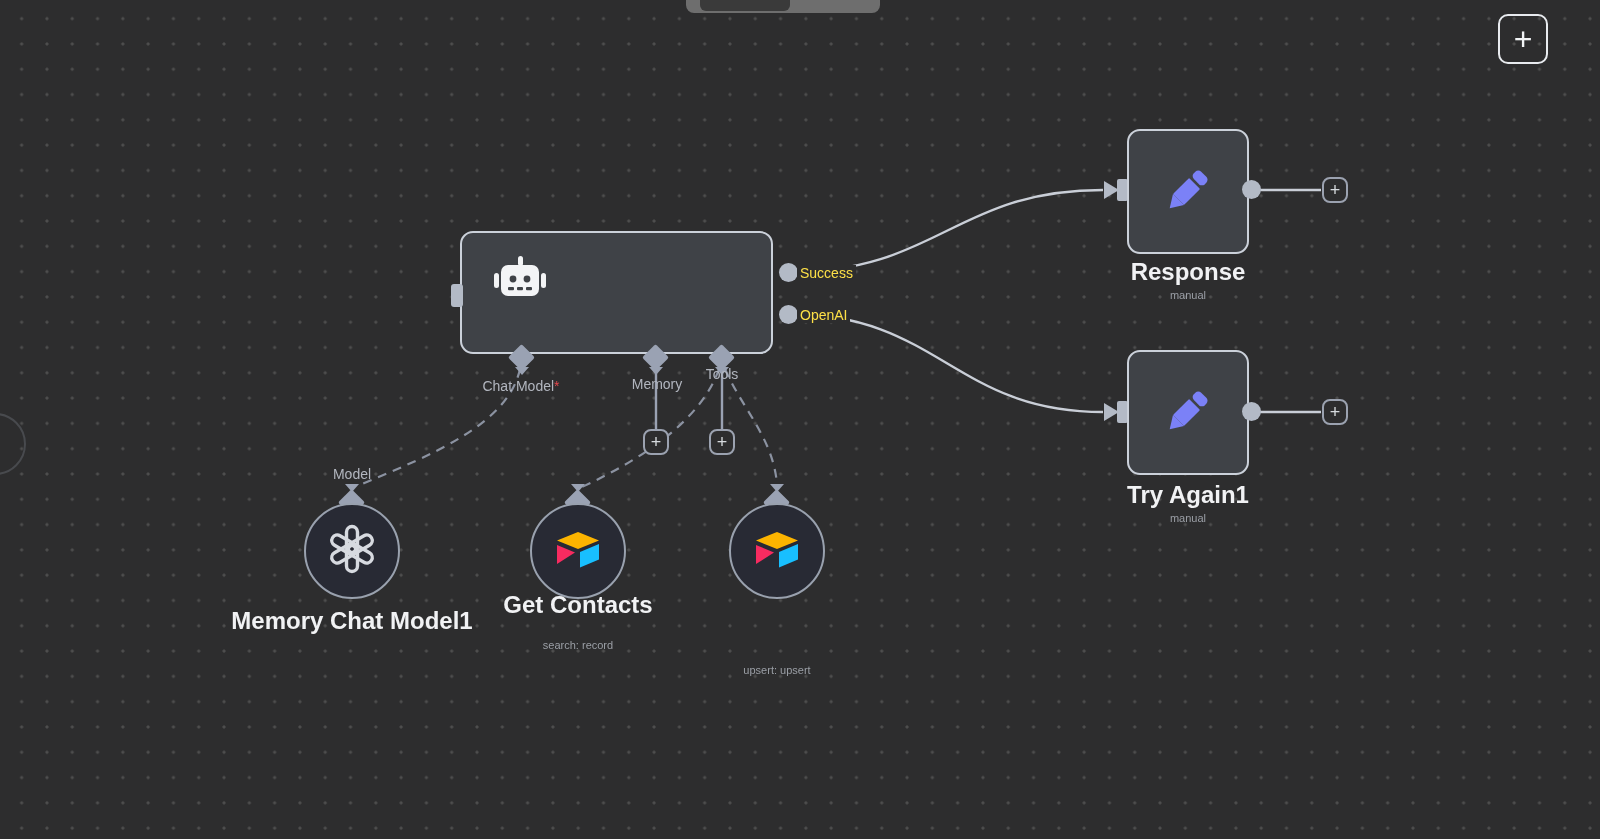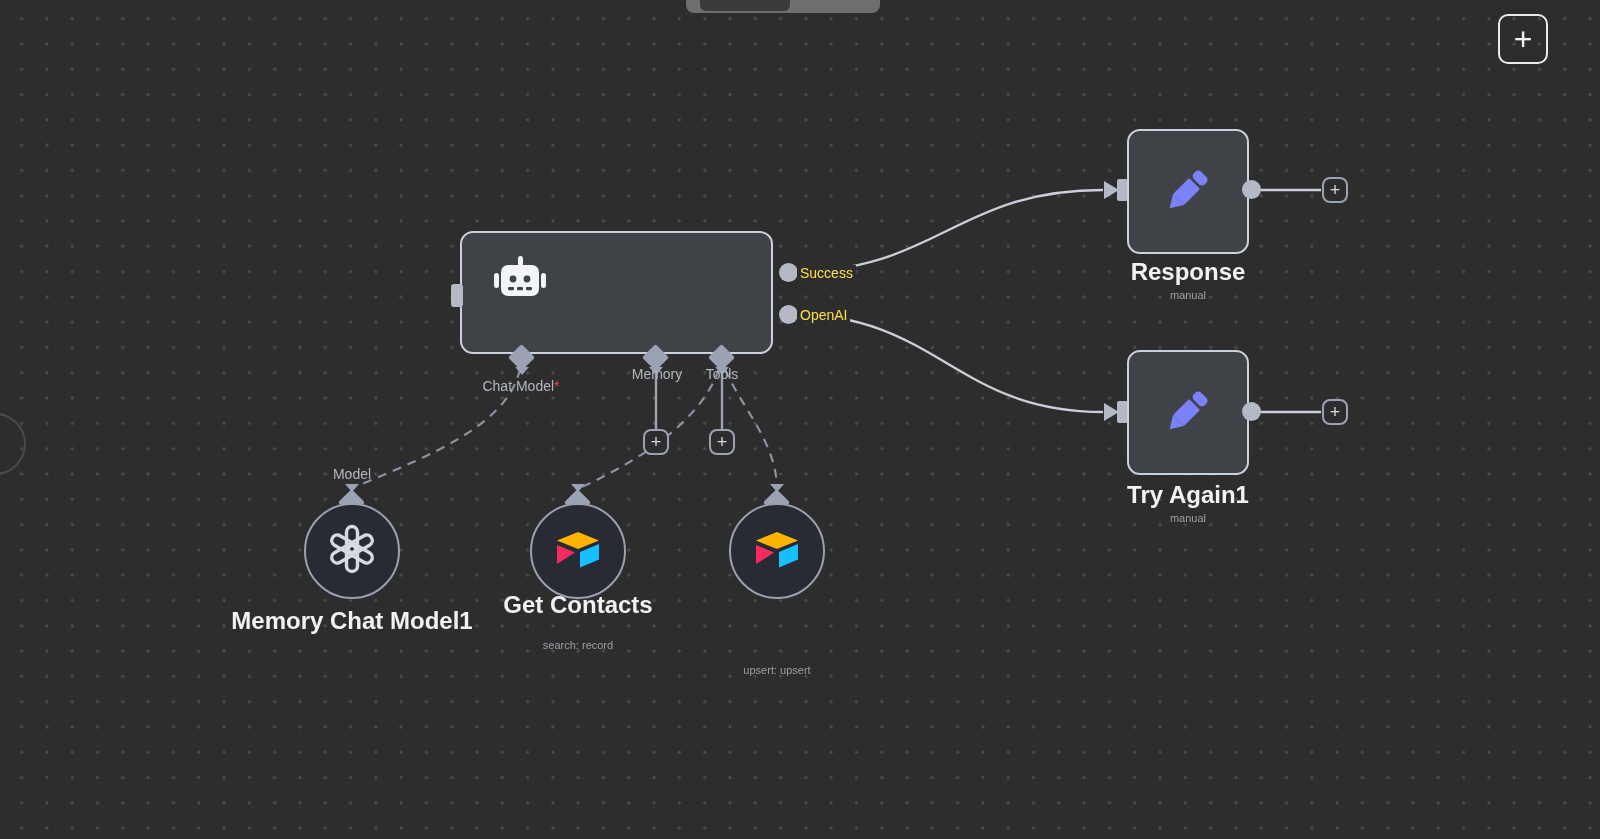--- a/index.html
+++ b/index.html
@@ -106,21 +106,21 @@
 
   <div class="port-circle" style="left:779px;top:263px;"></div>
   <div class="io-label" style="left:797px;top:265px;">Success</div>
   <div class="port-circle" style="left:779px;top:305px;"></div>
   <div class="io-label" style="left:797px;top:307px;">OpenAI</div>
 
   <div class="diamond" style="left:512px;top:348px;"></div>
   <div class="diamond" style="left:646px;top:348px;"></div>
   <div class="diamond" style="left:712px;top:348px;"></div>
   <div class="port-label" style="left:521px;top:366px;margin-top:12px;"><span>Chat Model</span><span class="req">*</span></div>
-  <div class="port-label" style="left:657px;top:366px;">Memory</div>
+  <div class="port-label" style="left:657px;top:376px;">Memory</div>
   <div class="port-label" style="left:722px;top:366px;">Tools</div>
 
   <button class="plus-box" style="left:643px;top:429px;">
     <span>+</span>
   </button>
   <button class="plus-box" style="left:709px;top:429px;">
     <span>+</span>
   </button>
 
   <div class="port-label" style="left:352px;top:466px;">Model</div>

